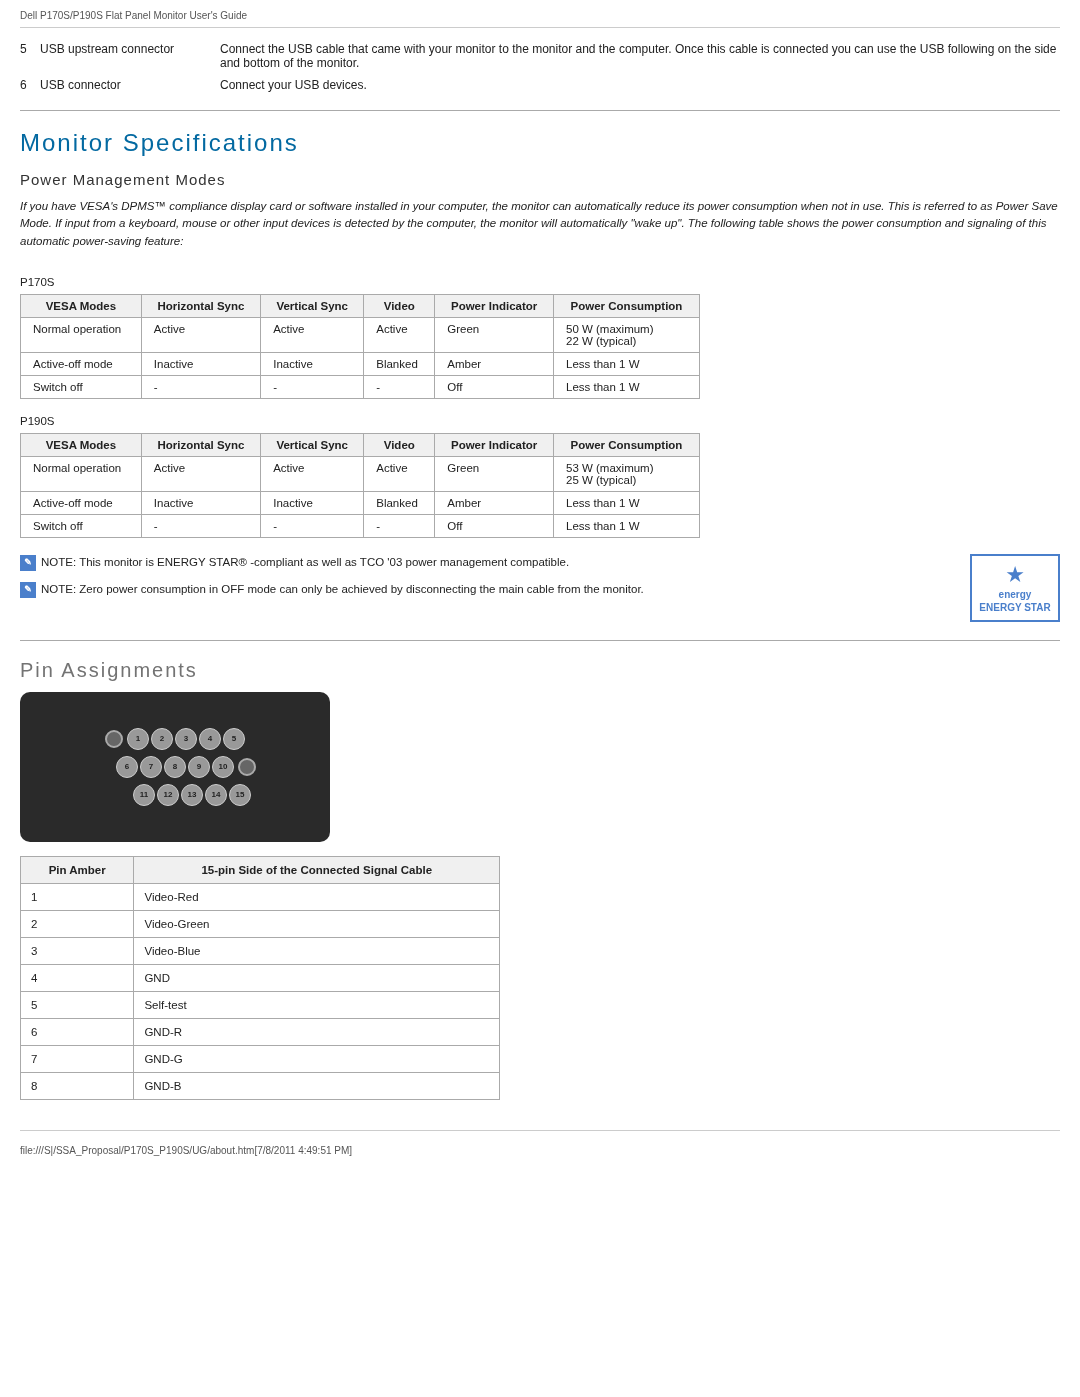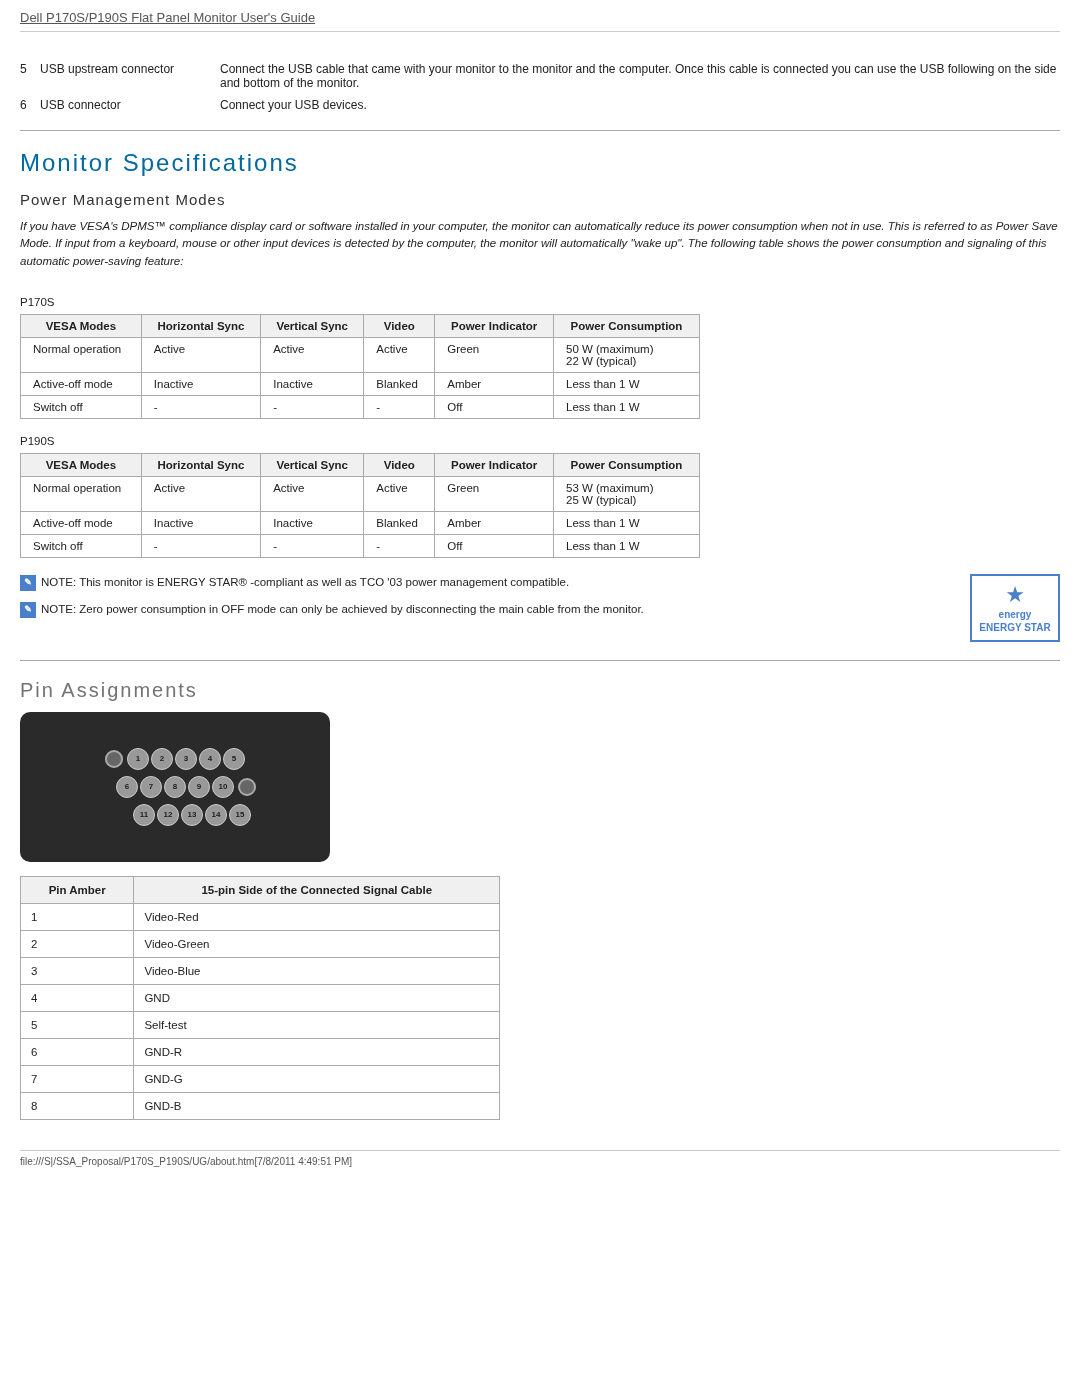--- a/index.html
+++ b/index.html
@@ -5,26 +5,25 @@
     * { box-sizing: border-box; margin: 0; padding: 0; }
     body {
       font-family: Arial, Helvetica, sans-serif;
       font-size: 12px;
       color: #222;
       background: #fff;
       padding: 10px 20px;
       width: 1080px;
     }
     .page-header {
-      font-size: 13px;
+      font-size: 10px;
       color: #555;
       border-bottom: 1px solid #ccc;
       padding-bottom: 6px;
-      margin-bottom: 30px;
-      text-decoration: underline;
+      margin-bottom: 14px;
     }
     .usb-section {
       margin-bottom: 18px;
     }
     .usb-row {
       display: flex;
       margin-bottom: 8px;
       align-items: flex-start;
     }
     .usb-num {
@@ -208,21 +207,21 @@
     }
     table.pin-table th {
       background: #f0f0f0;
       font-weight: bold;
     }
     .page-footer {
       margin-top: 30px;
       font-size: 10px;
       color: #555;
       border-top: 1px solid #ccc;
-      padding-top: 5px;
+      padding-top: 14px;
     }
   </style>
 </head>
 <body>
 
 <div class="page-header">
   <span>Dell P170S/P190S Flat Panel Monitor User's Guide</span>
 </div>
 
 <div class="usb-section">

